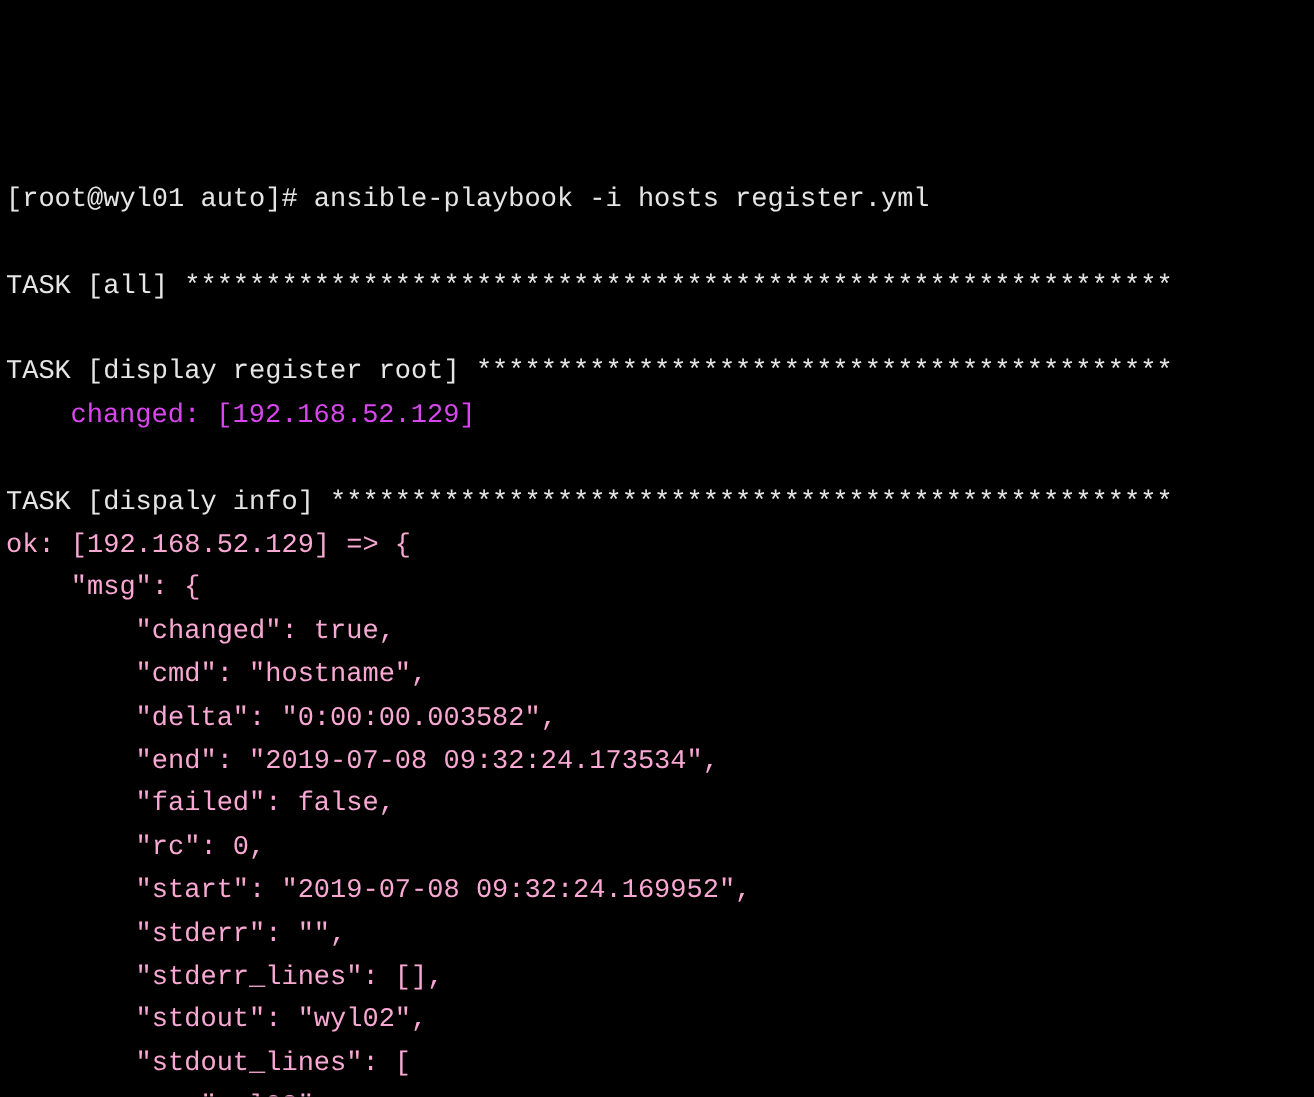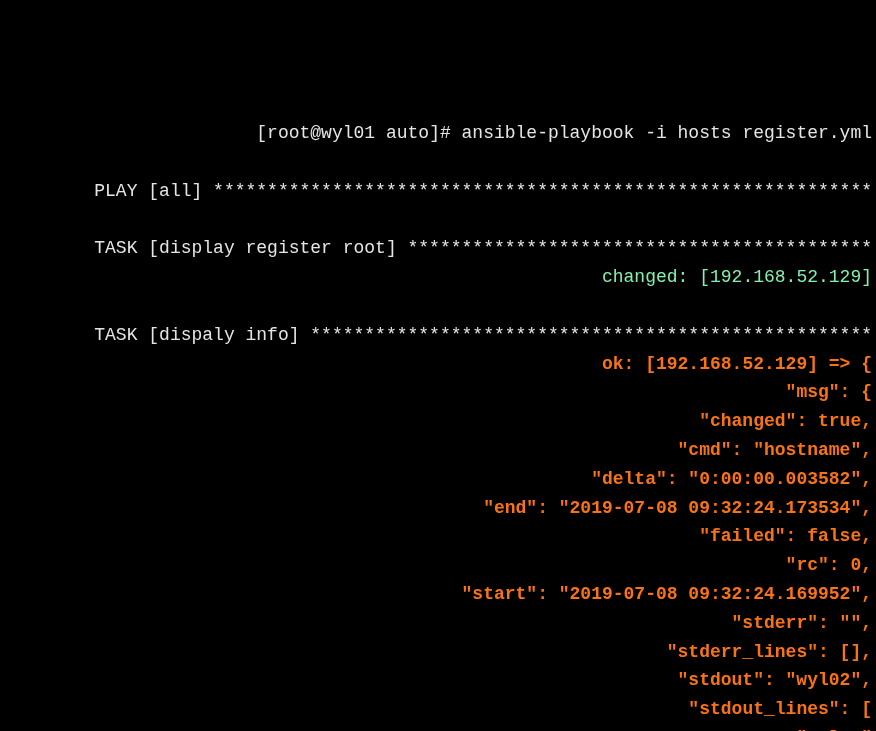--- a/index.html
+++ b/index.html
@@ -16,35 +16,34 @@
       padding: 4px;
       white-space: pre;
       overflow: hidden;
       width: 876px;
       height: 731px;
     }
     .white {
       color: #e5e5e5;
     }
     .yellow {
-      color: #86efac;
+      color: #d946ef;
+      margin-left: 43px;
     }
     .green {
-      color: #f97316;
-      font-weight: bold;
+      color: #f9a8d4;
     }
     .line {
       display: block;
-      text-align: right;
     }
   </style>
 </head>
 <body>
 
 
 
 <span class="line"><span class="white">[root@wyl01 auto]# </span><span class="white">ansible-playbook -i hosts register.yml</span></span>
-<span class="line white">PLAY [all] *************************************************************</span>
+<span class="line white">TASK [all] *************************************************************</span>
 <span class="line white">TASK [display register root] *******************************************</span><span class="line yellow">changed: [192.168.52.129]</span>
 <span class="line white">TASK [dispaly info] ****************************************************</span><span class="line green">ok: [192.168.52.129] =&gt; {</span><span class="line green">    "msg": {</span><span class="line green">        "changed": true,</span><span class="line green">        "cmd": "hostname",</span><span class="line green">        "delta": "0:00:00.003582",</span><span class="line green">        "end": "2019-07-08 09:32:24.173534",</span><span class="line green">        "failed": false,</span><span class="line green">        "rc": 0,</span><span class="line green">        "start": "2019-07-08 09:32:24.169952",</span><span class="line green">        "stderr": "",</span><span class="line green">        "stderr_lines": [],</span><span class="line green">        "stdout": "wyl02",</span><span class="line green">        "stdout_lines": [</span><span class="line green">            "wyl02"</span>
 
 
 
 
 </body></html>

